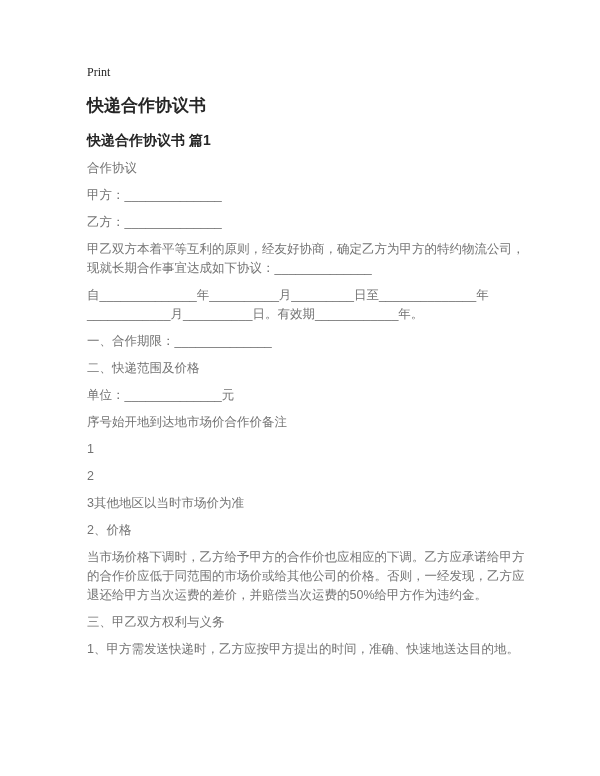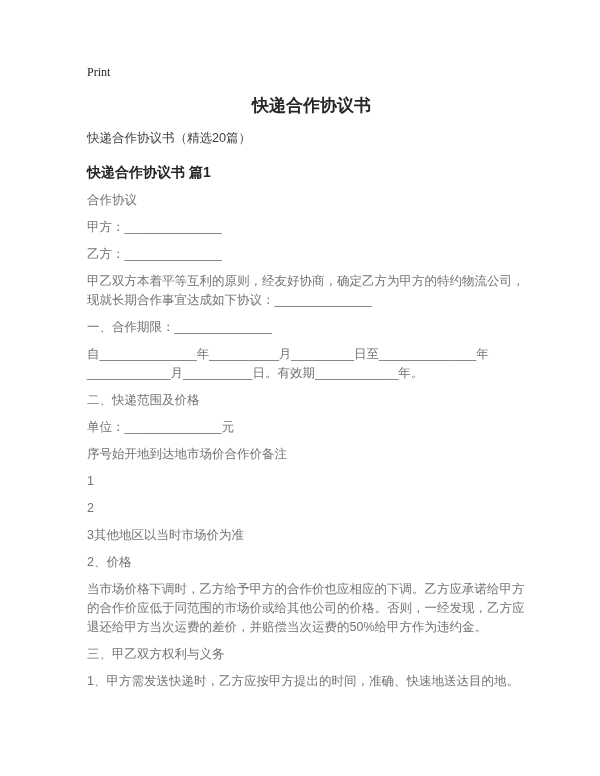--- a/index.html
+++ b/index.html
@@ -23,21 +23,21 @@
     font-size: 12px;
     color: #1f1f1f;
     line-height: 16px;
     cursor: pointer;
     display: inline-block;
   }
   .doc-title {
     font-size: 17px;
     font-weight: bold;
     color: #262626;
-    text-align: center;
+    text-align: left;
     margin: 16px 0 10px 0;
     line-height: 20px;
   }
   .doc-subtitle {
     font-size: 12.5px;
     color: #3d3d3d;
     margin: 13px 0 13px 0;
     line-height: 19px;
   }
   .article-heading {
@@ -56,31 +56,30 @@
   }
 </style>
 </head>
 <body>
 
 <div class="page">
   <div class="print-link">Print</div>
 
   <h1 class="doc-title">快递合作协议书</h1>
 
-  <p class="doc-subtitle">快递合作协议书（精选20篇）</p>
 
   <h2 class="article-heading">快递合作协议书 篇1</h2>
 
   <div>
     <p class="body-par">合作协议</p>
     <p class="body-par">甲方：______________</p>
     <p class="body-par">乙方：______________</p>
     <p class="body-par">甲乙双方本着平等互利的原则，经友好协商，确定乙方为甲方的特约物流公司，现就长期合作事宜达成如下协议：______________</p>
+    <p class="body-par">自______________年__________月_________日至______________年____________月__________日。有效期____________年。</p>
     <p class="body-par">一、合作期限：______________</p>
-    <p class="body-par">自______________年__________月_________日至______________年____________月__________日。有效期____________年。</p>
     <p class="body-par">二、快递范围及价格</p>
     <p class="body-par">单位：______________元</p>
     <p class="body-par">序号始开地到达地市场价合作价备注</p>
     <p class="body-par">1</p>
     <p class="body-par">2</p>
     <p class="body-par">3其他地区以当时市场价为准</p>
     <p class="body-par">2、价格</p>
     <p class="body-par">当市场价格下调时，乙方给予甲方的合作价也应相应的下调。乙方应承诺给甲方的合作价应低于同范围的市场价或给其他公司的价格。否则，一经发现，乙方应退还给甲方当次运费的差价，并赔偿当次运费的50%给甲方作为违约金。</p>
     <p class="body-par">三、甲乙双方权利与义务</p>
     <p class="body-par">1、甲方需发送快递时，乙方应按甲方提出的时间，准确、快速地送达目的地。</p>

